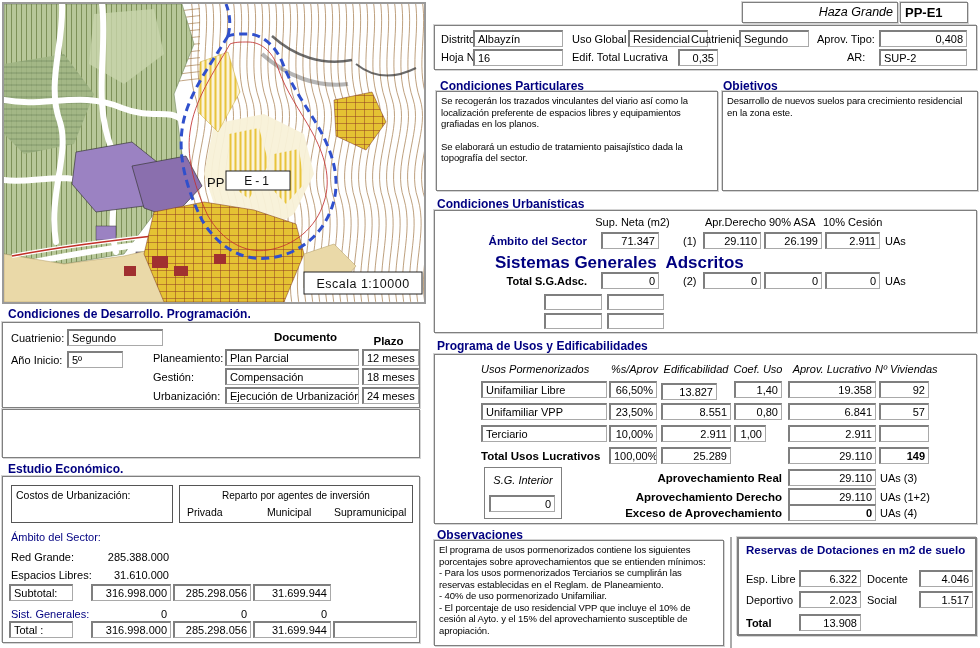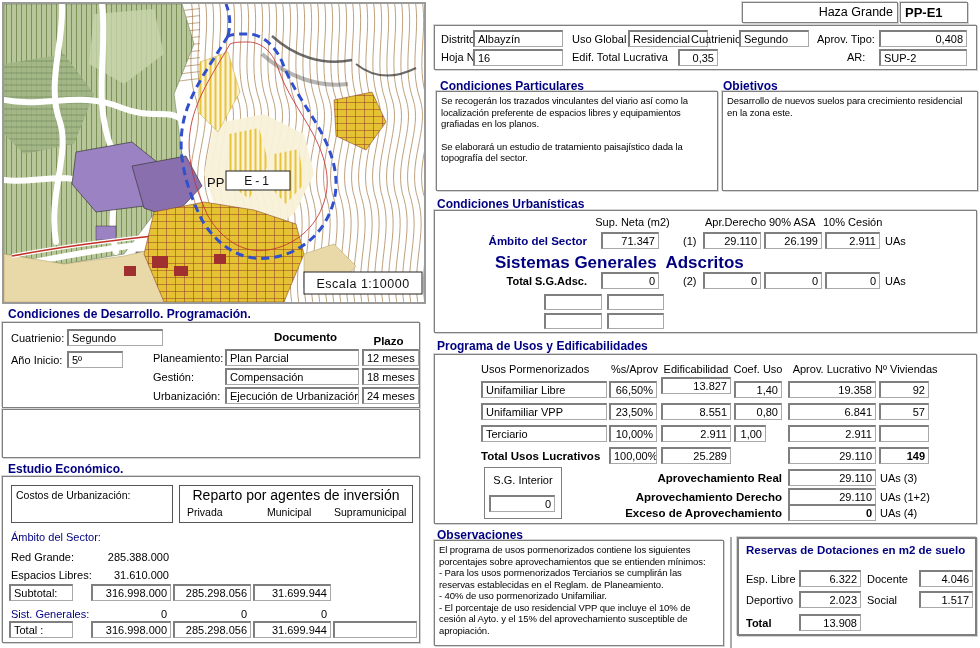--- a/index.html
+++ b/index.html
@@ -4,21 +4,21 @@
 <style>
   *{margin:0;padding:0;box-sizing:border-box}
   html,body{width:980px;height:648px}
   body{font-family:"Liberation Sans",sans-serif;background:#fff;position:relative;font-size:11px;color:#000;overflow:hidden}
   .title{position:absolute;color:#000080;font-weight:bold;font-size:12px;white-space:nowrap}
   .lbl{position:absolute;white-space:nowrap;font-size:11px;line-height:13px}
   .blbl{font-weight:bold}
   .nlbl{color:#000080;font-weight:bold}
   .rt{text-align:right}
   .ctr{text-align:center}
-  .it{}
+  .it{font-style:italic}
   .fld{position:absolute;background:#fff;border-top:2px solid #7f7f7f;border-left:2px solid #7f7f7f;border-right:1px solid #a9a9a9;border-bottom:1px solid #a9a9a9;font-size:11px;line-height:13px;padding:1px 3px 0;height:17px;white-space:nowrap;overflow:hidden}
   .num{text-align:right}
   .gbox{position:absolute;border:1px solid #7f7f7f;box-shadow:1px 1px 0 #d4d4d4,-1px -1px 0 #d4d4d4;background:#fff}
   .small{font-size:9.5px;line-height:11.5px;letter-spacing:-0.1px}
   .small div{margin:0}
   .mapframe{position:absolute;left:2px;top:2px;width:424px;height:302px;border:2px solid #9a9a9a;background:#fdba74}
   .mapframe svg{display:block}
   .vline{position:absolute;width:2px;background:#aaa}
 </style>
 </head>
@@ -249,21 +249,21 @@
 </div>
 
 <div class="gbox" style="left:2px;top:409px;width:418px;height:49px"></div>
 
 <div class="title" style="left:8px;top:462px">Estudio Económico.</div>
 <div class="gbox" style="left:2px;top:476px;width:418px;height:167px">
   <div class="gbox" style="left:8px;top:8px;width:162px;height:38px;box-shadow:none;border-color:#555">
     <div class="lbl" style="left:4px;top:3px;font-size:10.5px">Costos de Urbanización:</div>
   </div>
   <div class="gbox" style="left:176px;top:8px;width:234px;height:38px;box-shadow:none;border-color:#555">
-    <div class="lbl ctr" style="left:0;top:3px;width:232px;font-size:14px">Reparto por agentes de inversión</div>
+    <div class="lbl ctr" style="left:0;top:3px;width:232px;font-size:10px">Reparto por agentes de inversión</div>
     <div class="lbl" style="left:7px;top:20px;font-size:10.5px">Privada</div>
     <div class="lbl" style="left:87px;top:20px;font-size:10.5px">Municipal</div>
     <div class="lbl" style="left:154px;top:20px;font-size:10.5px">Supramunicipal</div>
   </div>
 
   <div class="lbl nlbl" style="left:8px;top:54px;font-weight:normal;color:#000080">Ámbito del Sector:</div>
   <div class="lbl" style="left:8px;top:74px">Red Grande:</div>
   <div class="lbl rt" style="left:60px;top:74px;width:106px">285.388.000</div>
   <div class="lbl" style="left:8px;top:92px">Espacios Libres:</div>
   <div class="lbl rt" style="left:60px;top:92px;width:106px">31.610.000</div>
@@ -289,21 +289,21 @@
 <div class="gbox" style="left:434px;top:354px;width:543px;height:170px">
   <div class="lbl it" style="left:46px;top:8px">Usos Pormenorizados</div>
   <div class="lbl it rt" style="left:172px;top:8px;width:51px">%s/Aprov</div>
   <div class="lbl it ctr" style="left:226px;top:8px;width:70px">Edificabilidad</div>
   <div class="lbl it ctr" style="left:297px;top:8px;width:52px">Coef. Uso</div>
   <div class="lbl it ctr" style="left:353px;top:8px;width:88px">Aprov. Lucrativo</div>
   <div class="lbl it ctr" style="left:440px;top:8px;width:58px">Nº Viviendas</div>
 
   <div class="fld" style="left:46px;top:26px;width:126px">Unifamiliar Libre</div>
   <div class="fld num" style="left:174px;top:26px;width:48px">66,50%</div>
-  <div class="fld num" style="left:226px;top:22px;width:70px">13.827</div>
+  <div class="fld num" style="left:226px;top:28px;width:56px">13.827</div>
   <div class="fld num" style="left:299px;top:26px;width:48px">1,40</div>
   <div class="fld num" style="left:353px;top:26px;width:88px">19.358</div>
   <div class="fld num" style="left:444px;top:26px;width:50px">92</div>
 
   <div class="fld" style="left:46px;top:48px;width:126px">Unifamiliar VPP</div>
   <div class="fld num" style="left:174px;top:48px;width:48px">23,50%</div>
   <div class="fld num" style="left:226px;top:48px;width:70px">8.551</div>
   <div class="fld num" style="left:299px;top:48px;width:48px">0,80</div>
   <div class="fld num" style="left:353px;top:48px;width:88px">6.841</div>
   <div class="fld num" style="left:444px;top:48px;width:50px">57</div>

